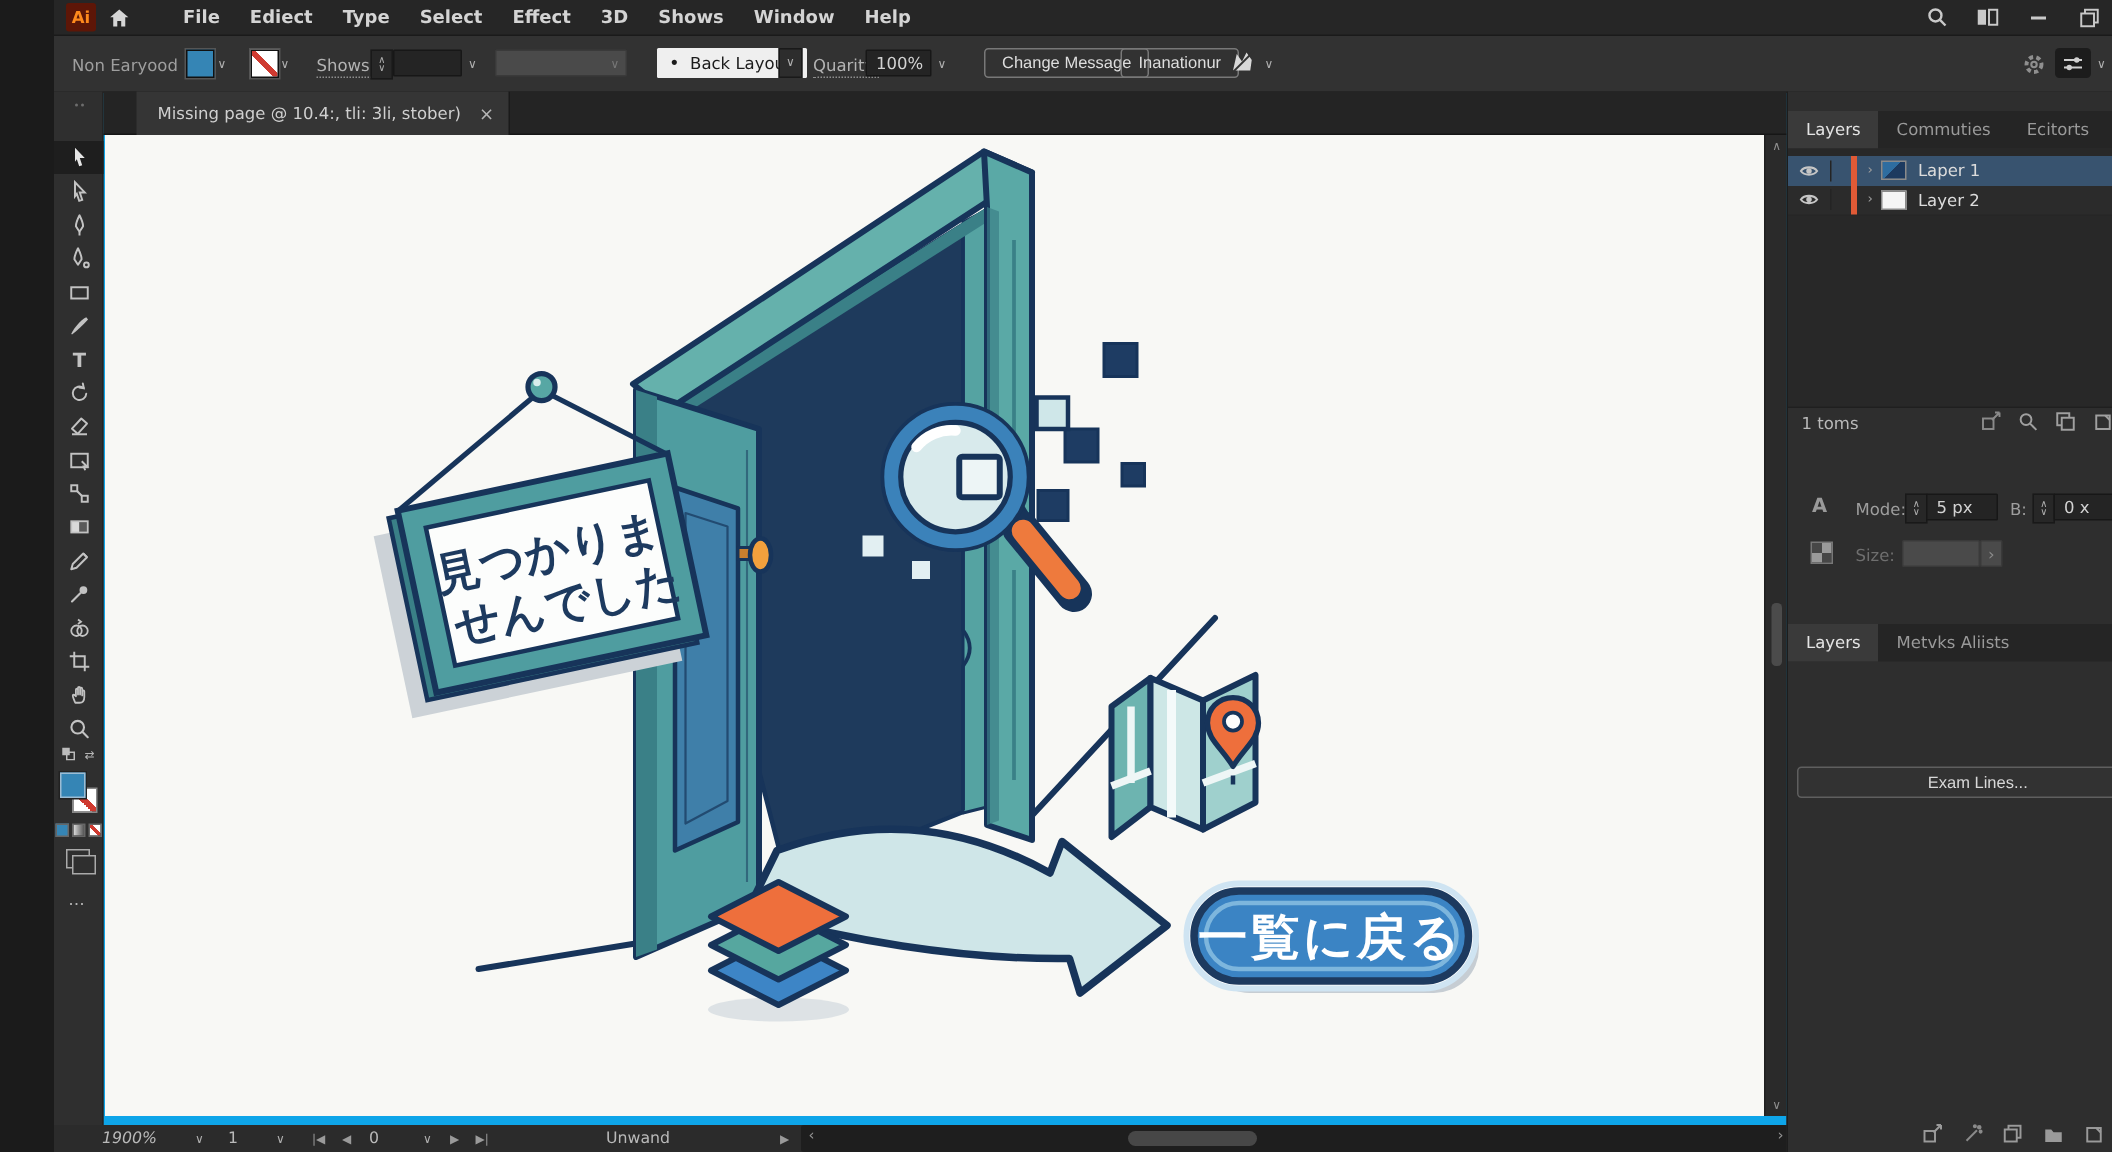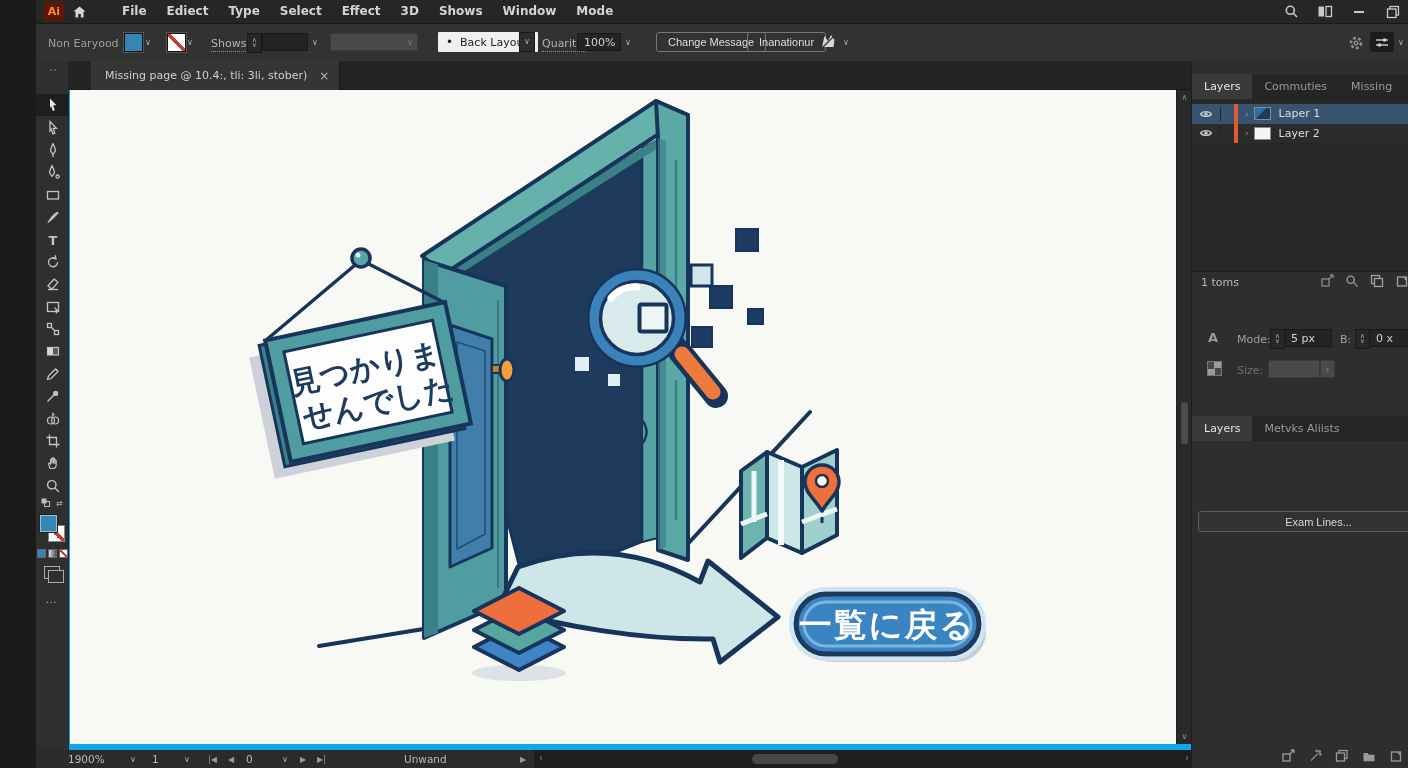--- a/index.html
+++ b/index.html
@@ -114,21 +114,21 @@
     </div>
     <div id="menus">
       <span class="menu-item">File</span>
       <span class="menu-item">Ediect</span>
       <span class="menu-item">Type</span>
       <span class="menu-item">Select</span>
       <span class="menu-item">Effect</span>
       <span class="menu-item">3D</span>
       <span class="menu-item">Shows</span>
       <span class="menu-item">Window</span>
-      <span class="menu-item">Mode</span>
+      <span class="menu-item">Help</span>
     </div>
     <div id="win-controls">
       <div class="win-btn">
         <svg width="15" height="15" viewBox="0 0 15 15" fill="none" stroke="#c9c9c9" stroke-width="1.6">
             <circle cx="6.3" cy="6.3" r="4"></circle>
             <line x1="9.3" y1="9.3" x2="13" y2="13"></line>
           </svg>
       </div>
       <div class="win-btn">
         <svg width="16" height="15" viewBox="0 0 16 15">
@@ -449,21 +449,21 @@
     </svg>
   </div>
 
   <div class="abs" id="vscroll">
     <span class="arr" style="top:3px;">∧</span>
     <div id="v-handle"></div>
     <span class="arr" style="bottom:3px;">∨</span>
   </div>
 
   <div class="abs" id="statusbar">
-    <span class="it" style="left:32px;">1900%</span>
+    <span class="it" style="left:32px;font-style:italic;">1900%</span>
     <span class="it chev" style="left:94px;top:1px;">∨</span>
     <span class="it" style="left:116px;">1</span>
     <span class="it chev" style="left:148px;top:1px;">∨</span>
     <span class="it tr" style="left:172px;">|◀</span>
     <span class="it tr" style="left:192px;">◀</span>
     <span class="it" style="left:210px;">0</span>
     <span class="it chev" style="left:246px;top:1px;">∨</span>
     <span class="it tr" style="left:264px;">▶</span>
     <span class="it tr" style="left:281px;">▶|</span>
     <span class="it" style="left:368px;">Unwand</span>
@@ -474,21 +474,21 @@
       <span class="sa" style="right:5px;">›</span>
     </div>
   </div>
 
   <div class="abs" id="panels">
     <div class="hamb" style="top:4px;"></div>
 
     <div class="ph" style="top:13px;">
       <div class="ptab on">Layers</div>
       <div class="ptab">Commuties</div>
-      <div class="ptab">Missing</div>
+      <div class="ptab">Ecitorts</div>
     </div>
     <div class="hamb" style="top:20px;"></div>
 
     <div style="position:absolute;top:38px;left:0;width:253px;height:172px;background:#282828;"></div>
     <div class="lrow sel" style="top:43px;">
       <span class="eyebox">
         <svg class="icon14" width="13" height="11" viewBox="0 0 13 11" fill="none" stroke="#c5c5c5" stroke-width="1.3">
             <path d="M1.5,5.5 C3.5,2.5 9.5,2.5 11.5,5.5 C9.5,8.5 3.5,8.5 1.5,5.5 Z"></path>
             <circle cx="6.5" cy="5.5" r="1.7" fill="#c5c5c5" stroke="none"></circle>
           </svg>

